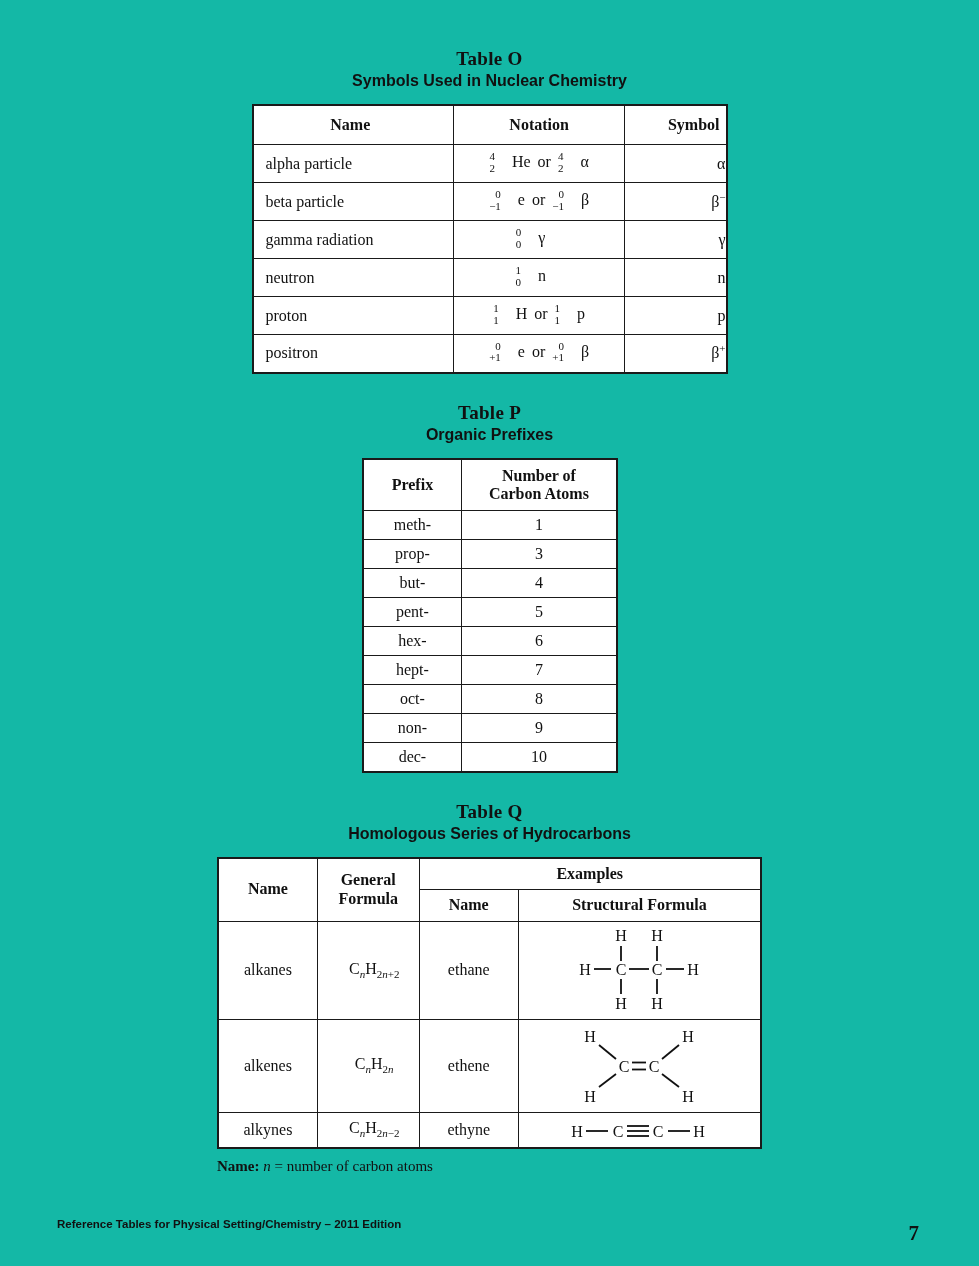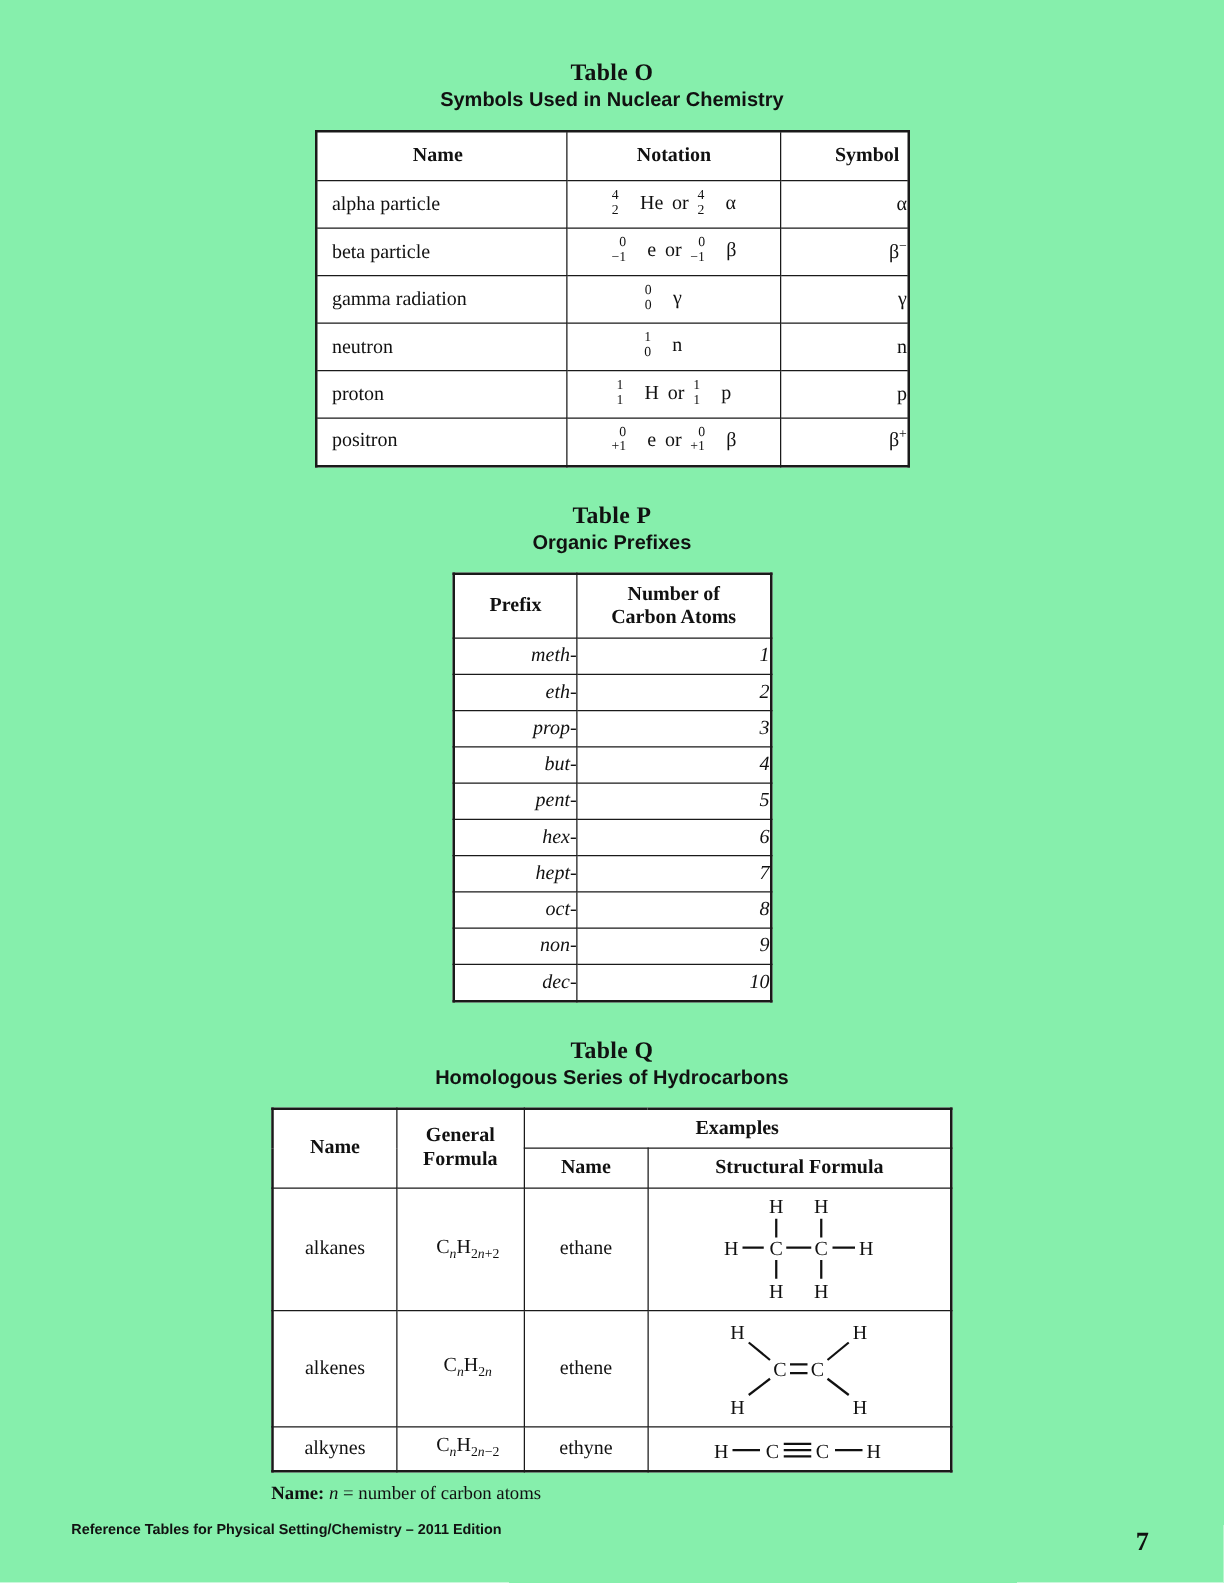--- a/index.html
+++ b/index.html
@@ -1,19 +1,19 @@
 <!DOCTYPE html>
 <html><head>
 <meta charset="utf-8">
 <style>
   * { margin:0; padding:0; box-sizing:border-box; }
   html,body { background:#ffffff; }
   .page {
     position:relative; width:979px; height:1266px; margin:0 auto;
-    background:#86efac; color:#111;
+    background:#14b8a6; color:#111;
     font-family:"Liberation Serif", serif;
     padding-top:48px; overflow:hidden;
   }
   .sec { margin-top:0; }
   .sec-title { text-align:center; font-weight:bold; font-size:19px; letter-spacing:.3px; }
   .sec-subtitle { text-align:center; font-weight:bold; font-size:16px; font-family:"Liberation Sans", sans-serif; margin-top:2px; }
   table { border-collapse:collapse; margin:14px auto 0; background:#fff; }
   th, td { border:1px solid #1a1a1a; }
   table { border:2px solid #1a1a1a; }
   th { font-weight:bold; }
@@ -31,21 +31,21 @@
             margin-right:1px; position:relative; top:-1px; }
   .nsym { font-size:16px;margin-left:16px; }
   .or { margin:0 7px; }
   .or:empty { display:none; }
   .ssup { vertical-align:super; font-size:11px; line-height:0; }
 
   
   .p-section { margin-top:28px; }
   .table-p { width:256px; }
   .table-p th { font-size:16px; padding:7px 8px; line-height:1.15; }
-  .table-p td { font-size:16px; height:29px; text-align:right;font-style:italic; }
+  .table-p td { font-size:16px; height:29px; text-align:center; }
   .p-prefix { width:100px; }
   .p-count { width:156px; }
 
   
   .q-section { margin-top:28px; }
   .table-q { width:545px; }
   .table-q th { font-size:16px; padding:6px 4px; line-height:1.15; }
   .table-q td { font-size:16px; text-align:center; }
   .q-name { width:100px; }
   .q-formula { width:102px;padding-left:12px; }
@@ -176,24 +176,20 @@
       <thead>
         <tr>
           <th class="p-prefix">Prefix</th>
           <th class="p-count"><span>Number of</span><br><span>Carbon Atoms</span></th>
         </tr>
       </thead>
       <tbody>
         <tr>
             <td class="p-prefix">meth-</td>
             <td class="p-count">1</td>
-          </tr>
-        <tr>
-            <td class="p-prefix">eth-</td>
-            <td class="p-count">2</td>
           </tr>
         <tr>
             <td class="p-prefix">prop-</td>
             <td class="p-count">3</td>
           </tr>
         <tr>
             <td class="p-prefix">but-</td>
             <td class="p-count">4</td>
           </tr>
         <tr>

